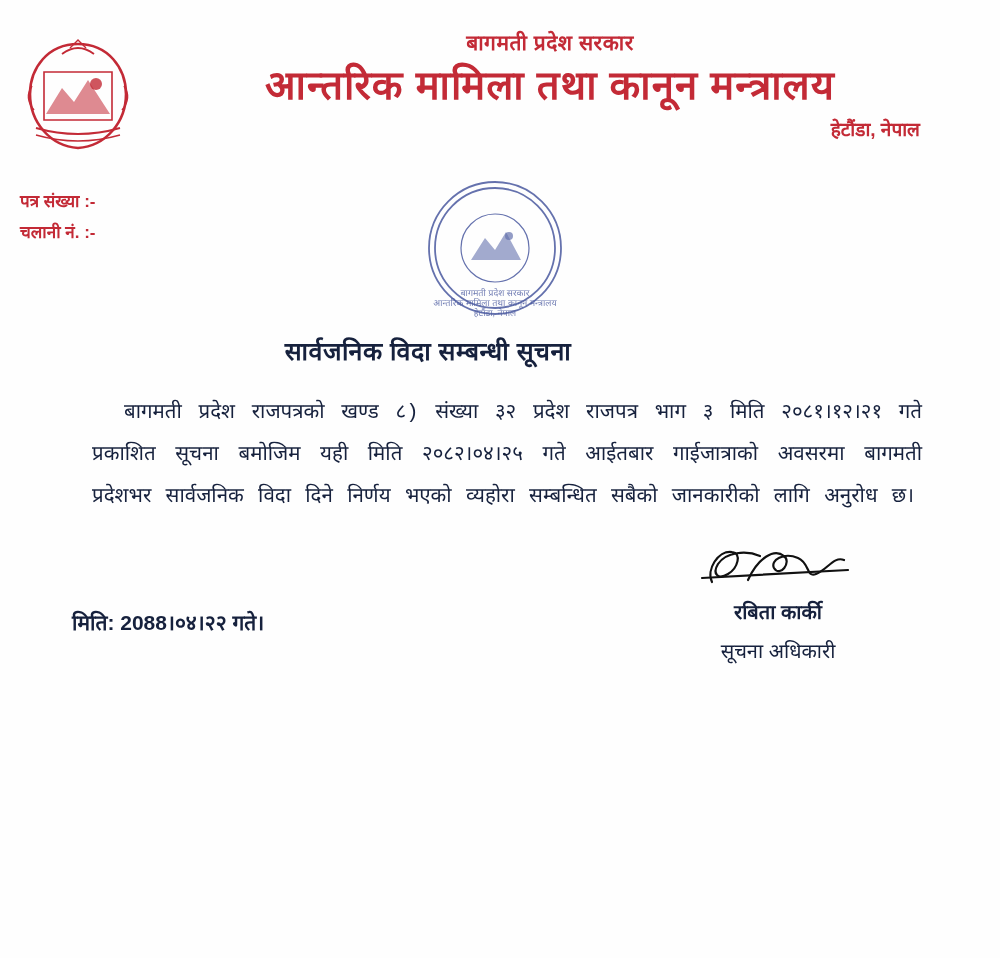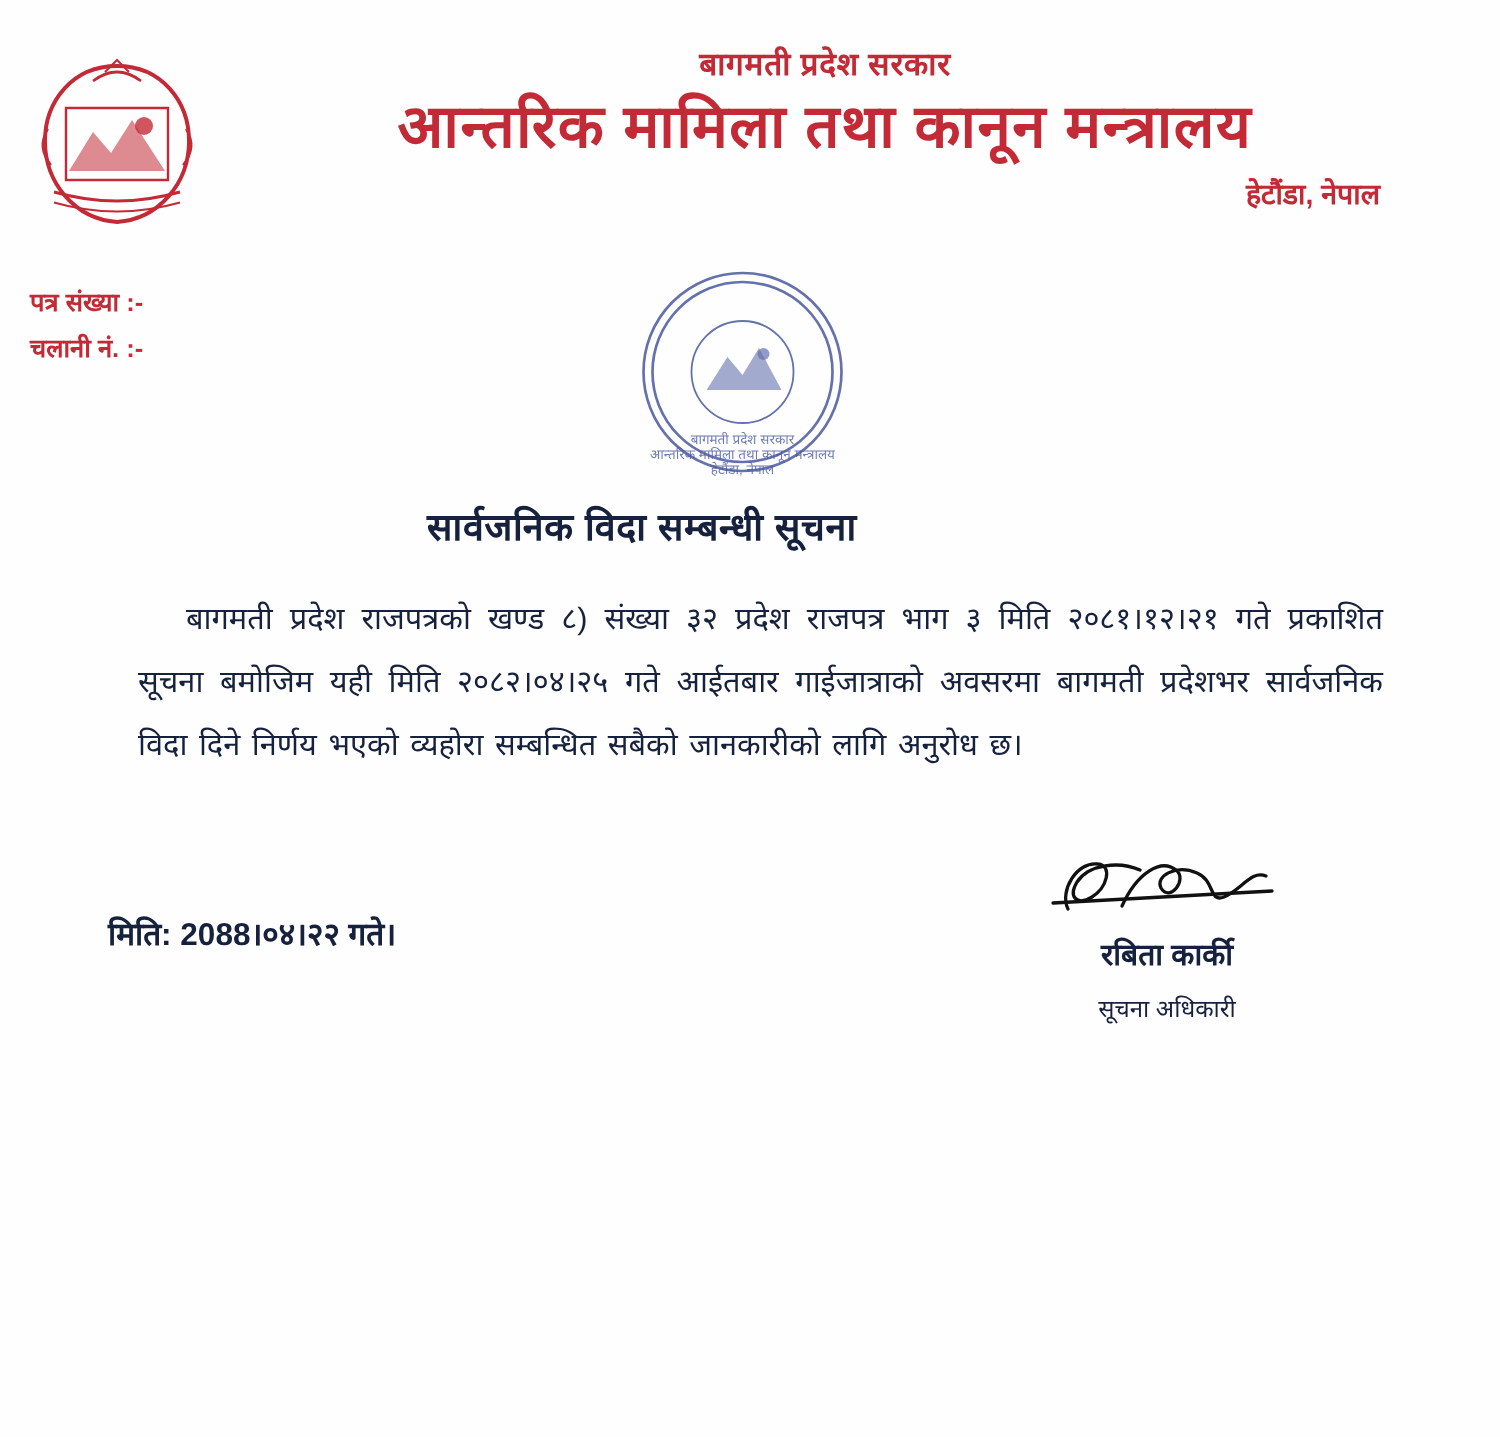--- a/index.html
+++ b/index.html
@@ -115,48 +115,49 @@
     top: 392px;
     left: 92px;
     width: 830px;
     font-size: 20.5px;
     line-height: 2.05;
     color: #16213d;
     text-align: justify;
     text-justify: inter-word;
     text-indent: 32px;
     word-spacing: 2px;
+    font-family: Liberation Mono, monospace;
   }
 
   
   .sign-block {
     position: absolute;
     right: 72px;
-    top: 564px;
+    top: 540px;
     width: 300px;
     text-align: center;
     color: #16213d;
   }
   .sign-scribble {
     height: 56px;
     position: relative;
   }
   .sign-scribble svg {
     position: absolute;
     left: 50%;
     transform: translateX(-50%);
     top: 0;
   }
   .signer-name {
     font-size: 20px;
     font-weight: 600;
     margin-top: 2px;
   }
   .signer-title {
-    font-size: 16px;
+    font-size: 20px;
     margin-top: 12px;
   }
 
   .date-line {
     position: absolute;
     left: 72px;
     top: 608px;
     font-size: 21px;
     color: #16213d;
     font-weight: 600;

